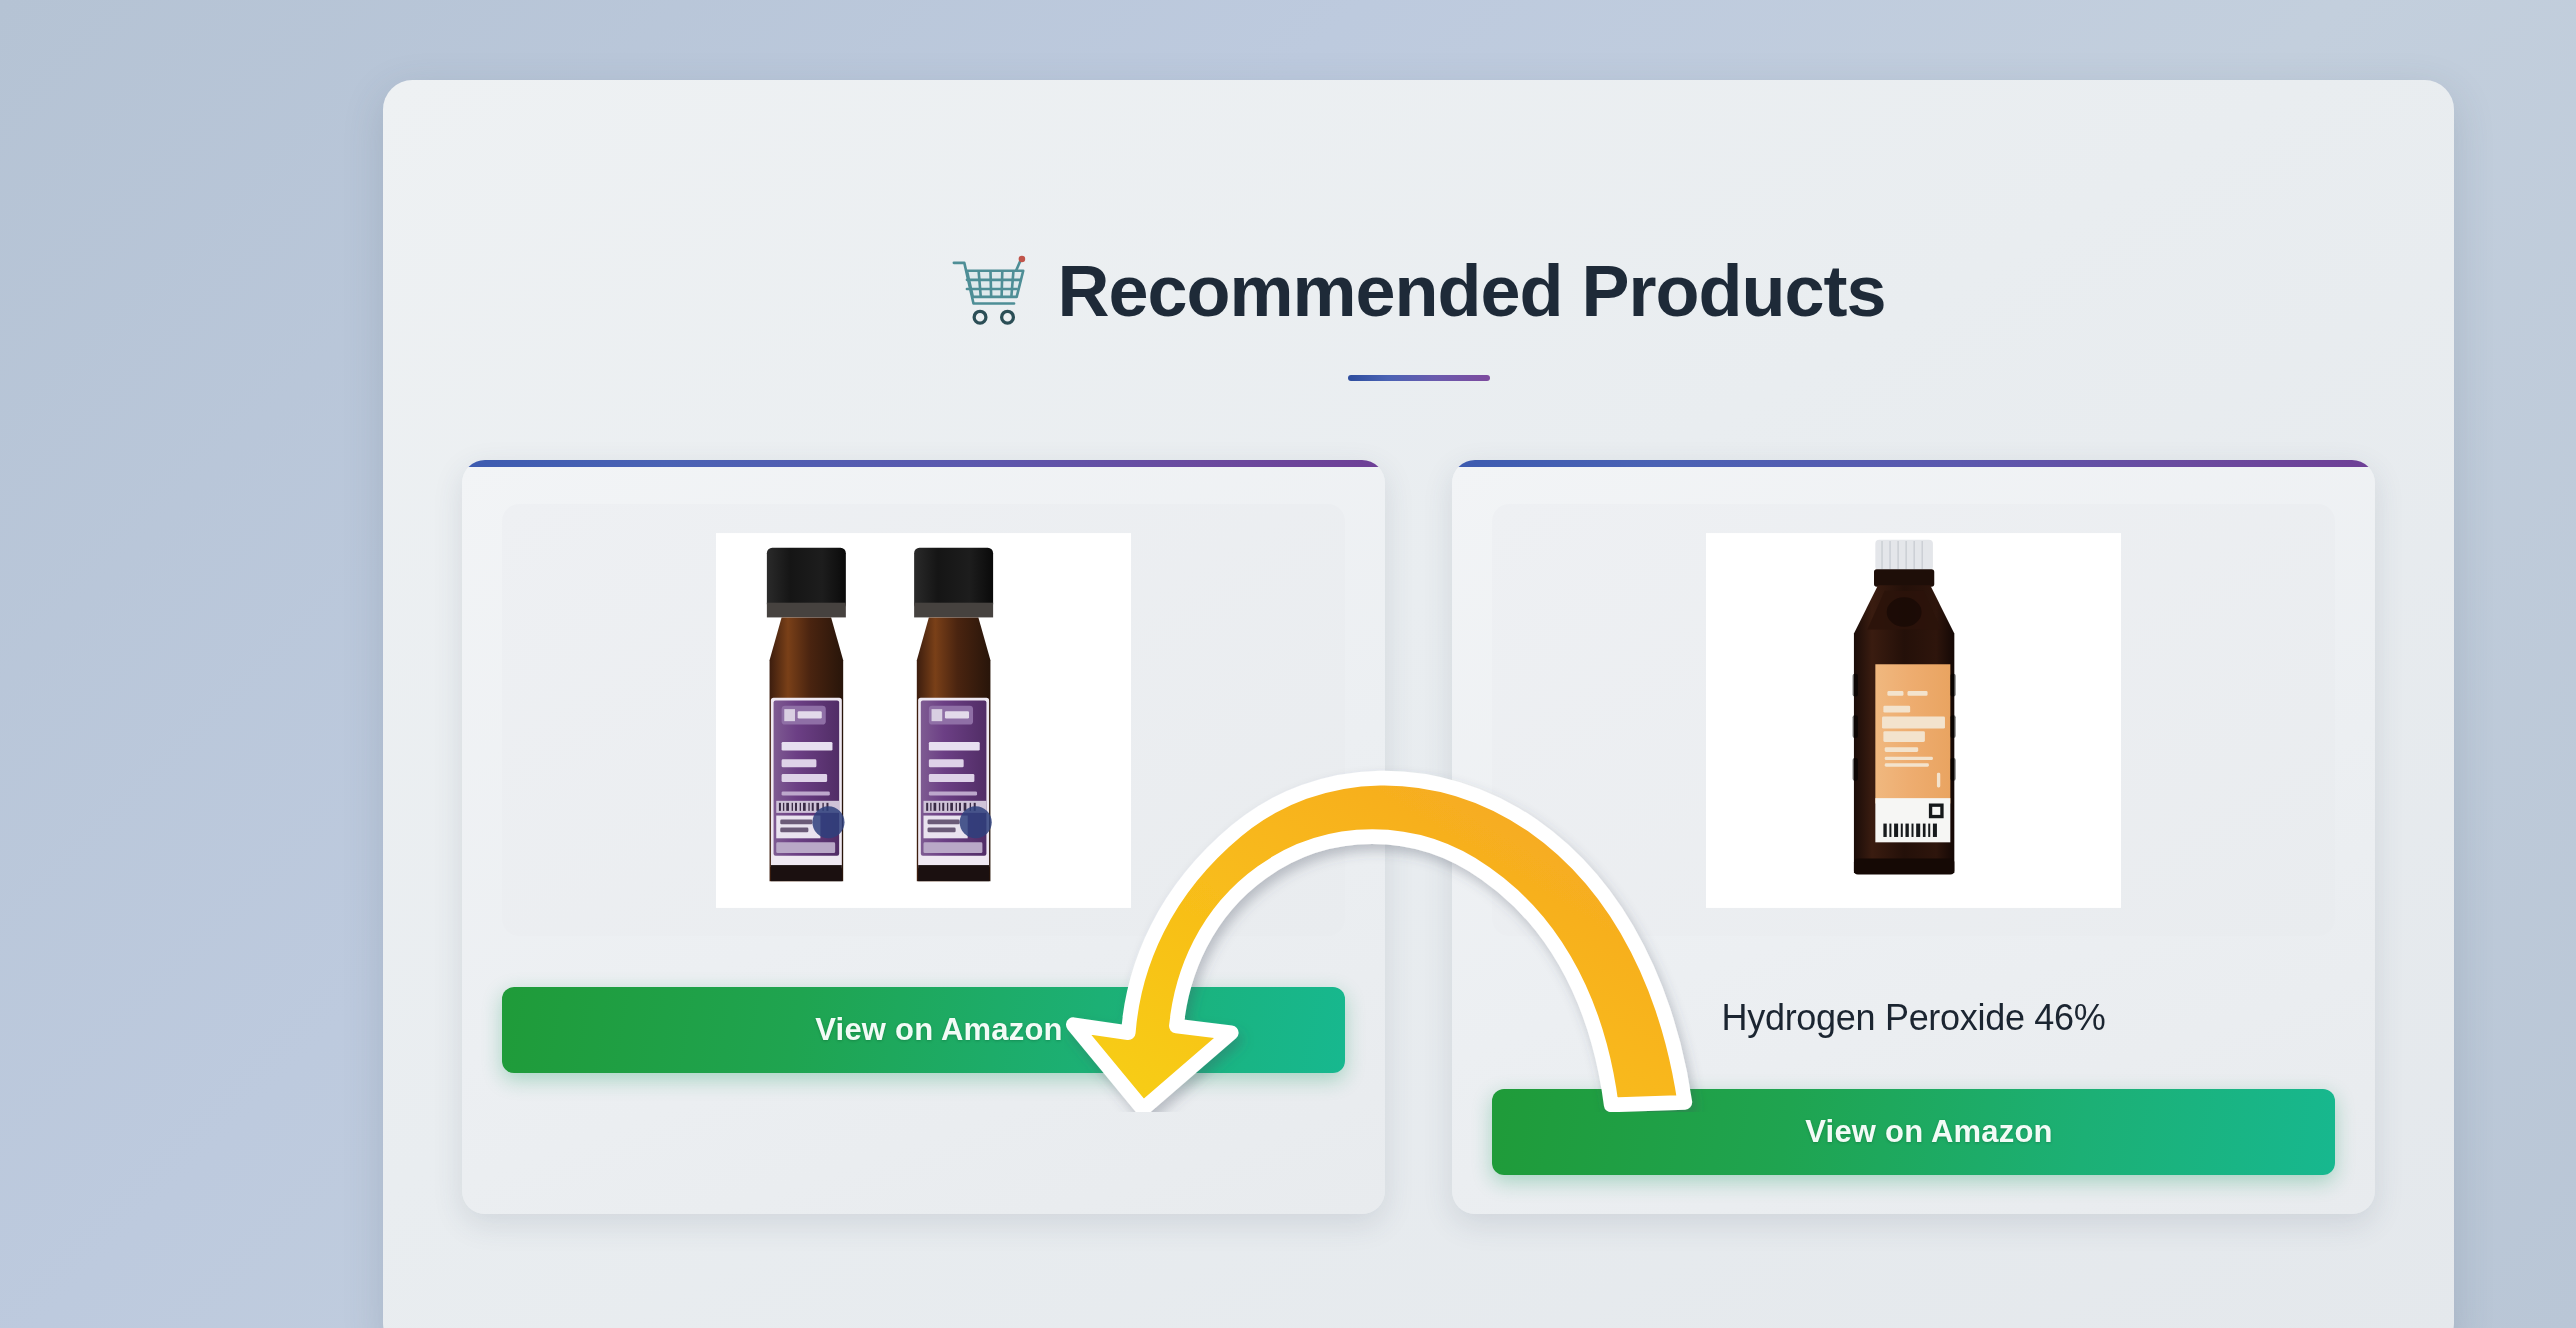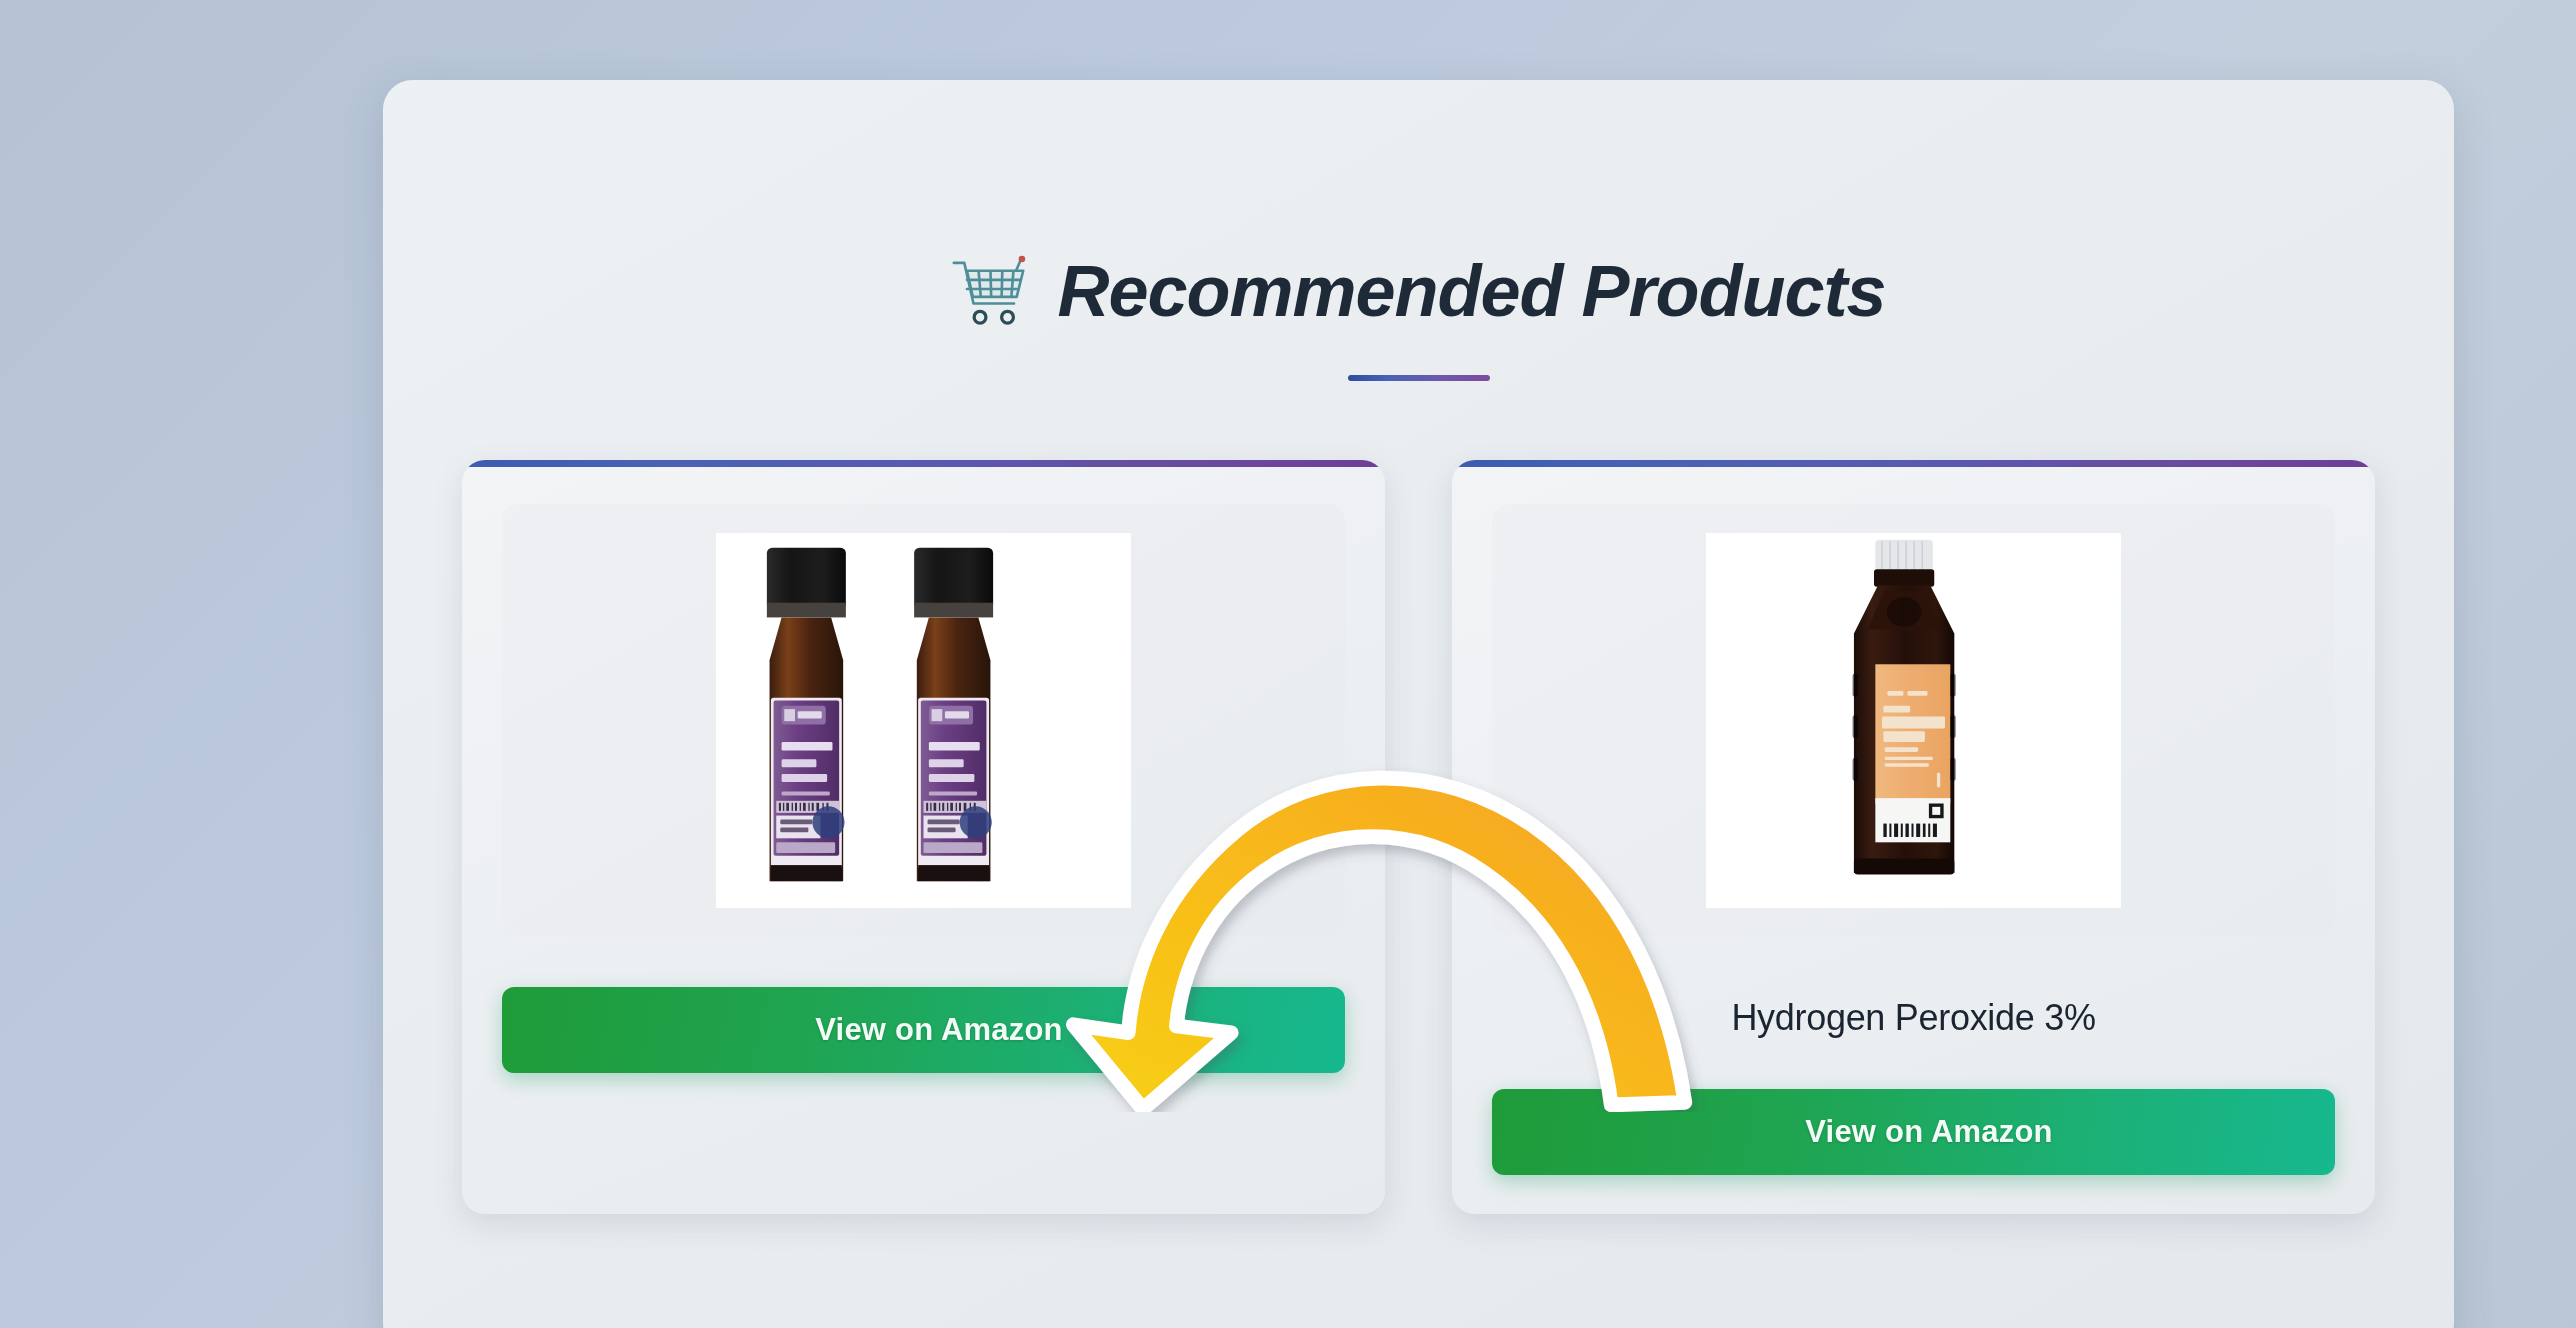--- a/index.html
+++ b/index.html
@@ -37,21 +37,20 @@
     width: 100%;
     padding-top: 175px;
     text-align: center;
   }
 
   #title-row {
     display: flex;
     align-items: center;
     justify-content: center;
     gap: 27px;
-    font-style: italic;
   }
 
   #cart-icon {
     width: 79px;
     height: 72px;
     flex: 0 0 auto;
     display: block;
   }
 
   #page-title {
@@ -352,21 +351,21 @@
               <rect x="44" y="272" width="8" height="34" rx="3"></rect>
               <rect x="44" y="336" width="8" height="34" rx="3"></rect>
               <rect x="190" y="210" width="8" height="34" rx="3"></rect>
               <rect x="190" y="272" width="8" height="34" rx="3"></rect>
               <rect x="190" y="336" width="8" height="34" rx="3"></rect>
             </g>
           </g>
         </svg>
       </div>
 
-      <div class="card-title">Hydrogen Peroxide 3%</div>
+      <div class="card-title">Hydrogen Peroxide 46%</div>
       <button class="card-cta">View on Amazon</button>
     </div>
 
   </div>
 </div>
 
 <svg id="annotation-arrow" viewBox="0 0 1000 570">
   <defs>
     <linearGradient id="arrowGrad" x1="1" y1="0.1" x2="0.05" y2="0.95">
       <stop offset="0%" stop-color="#F5A524"></stop>

